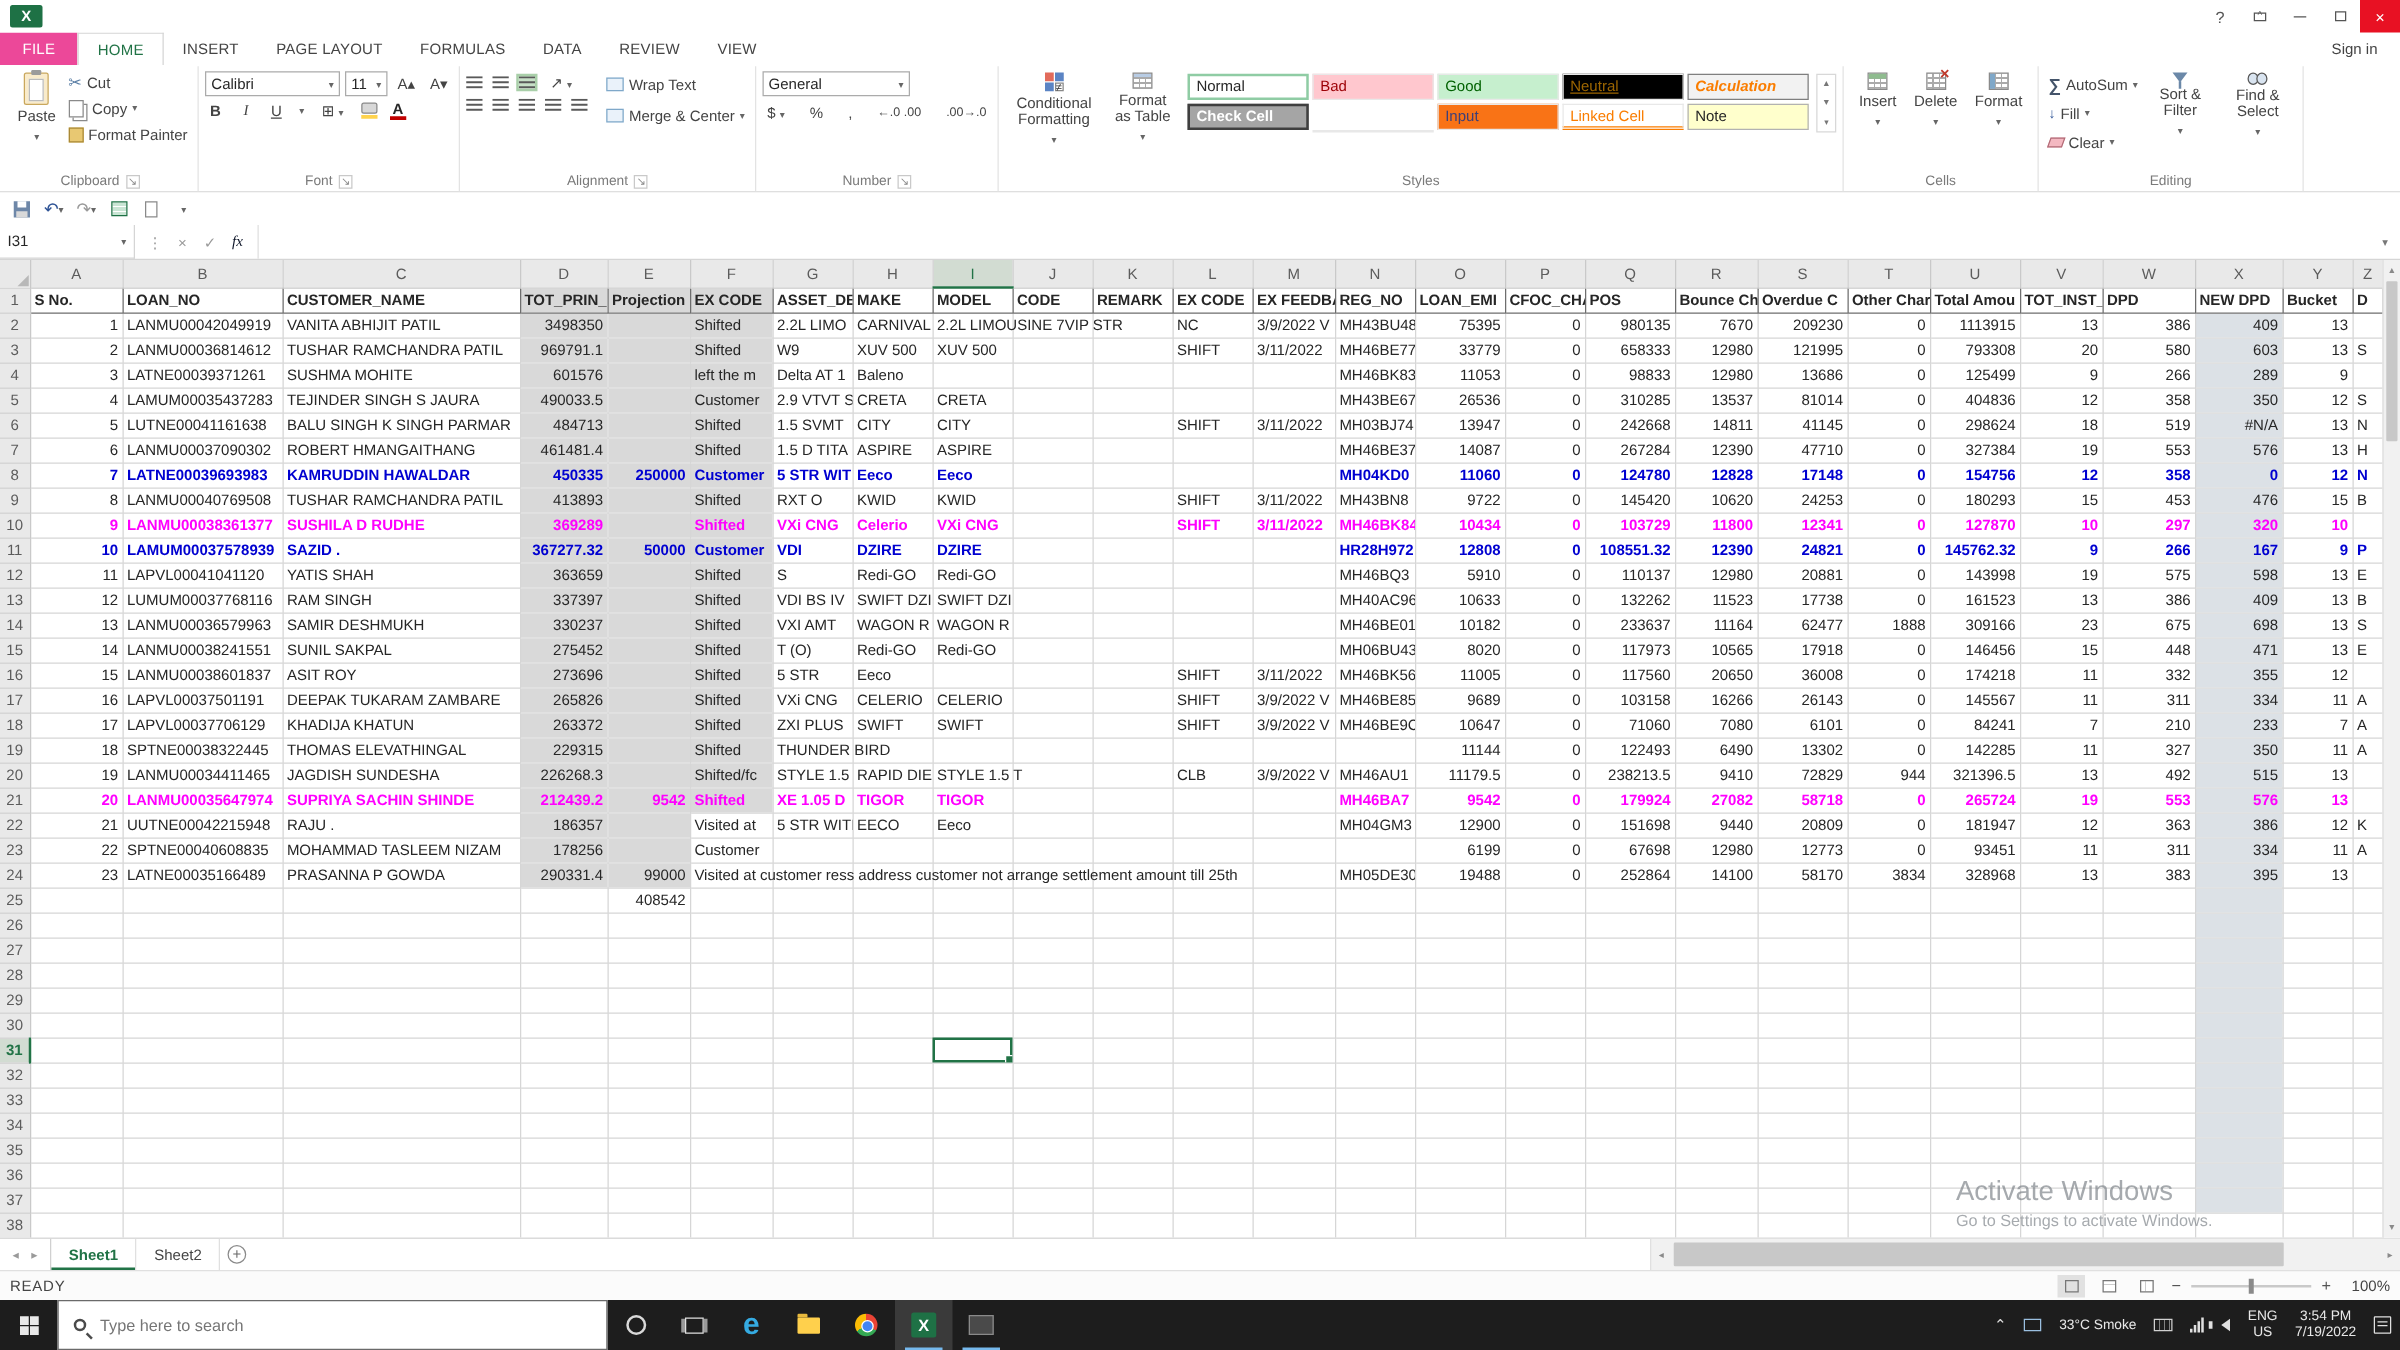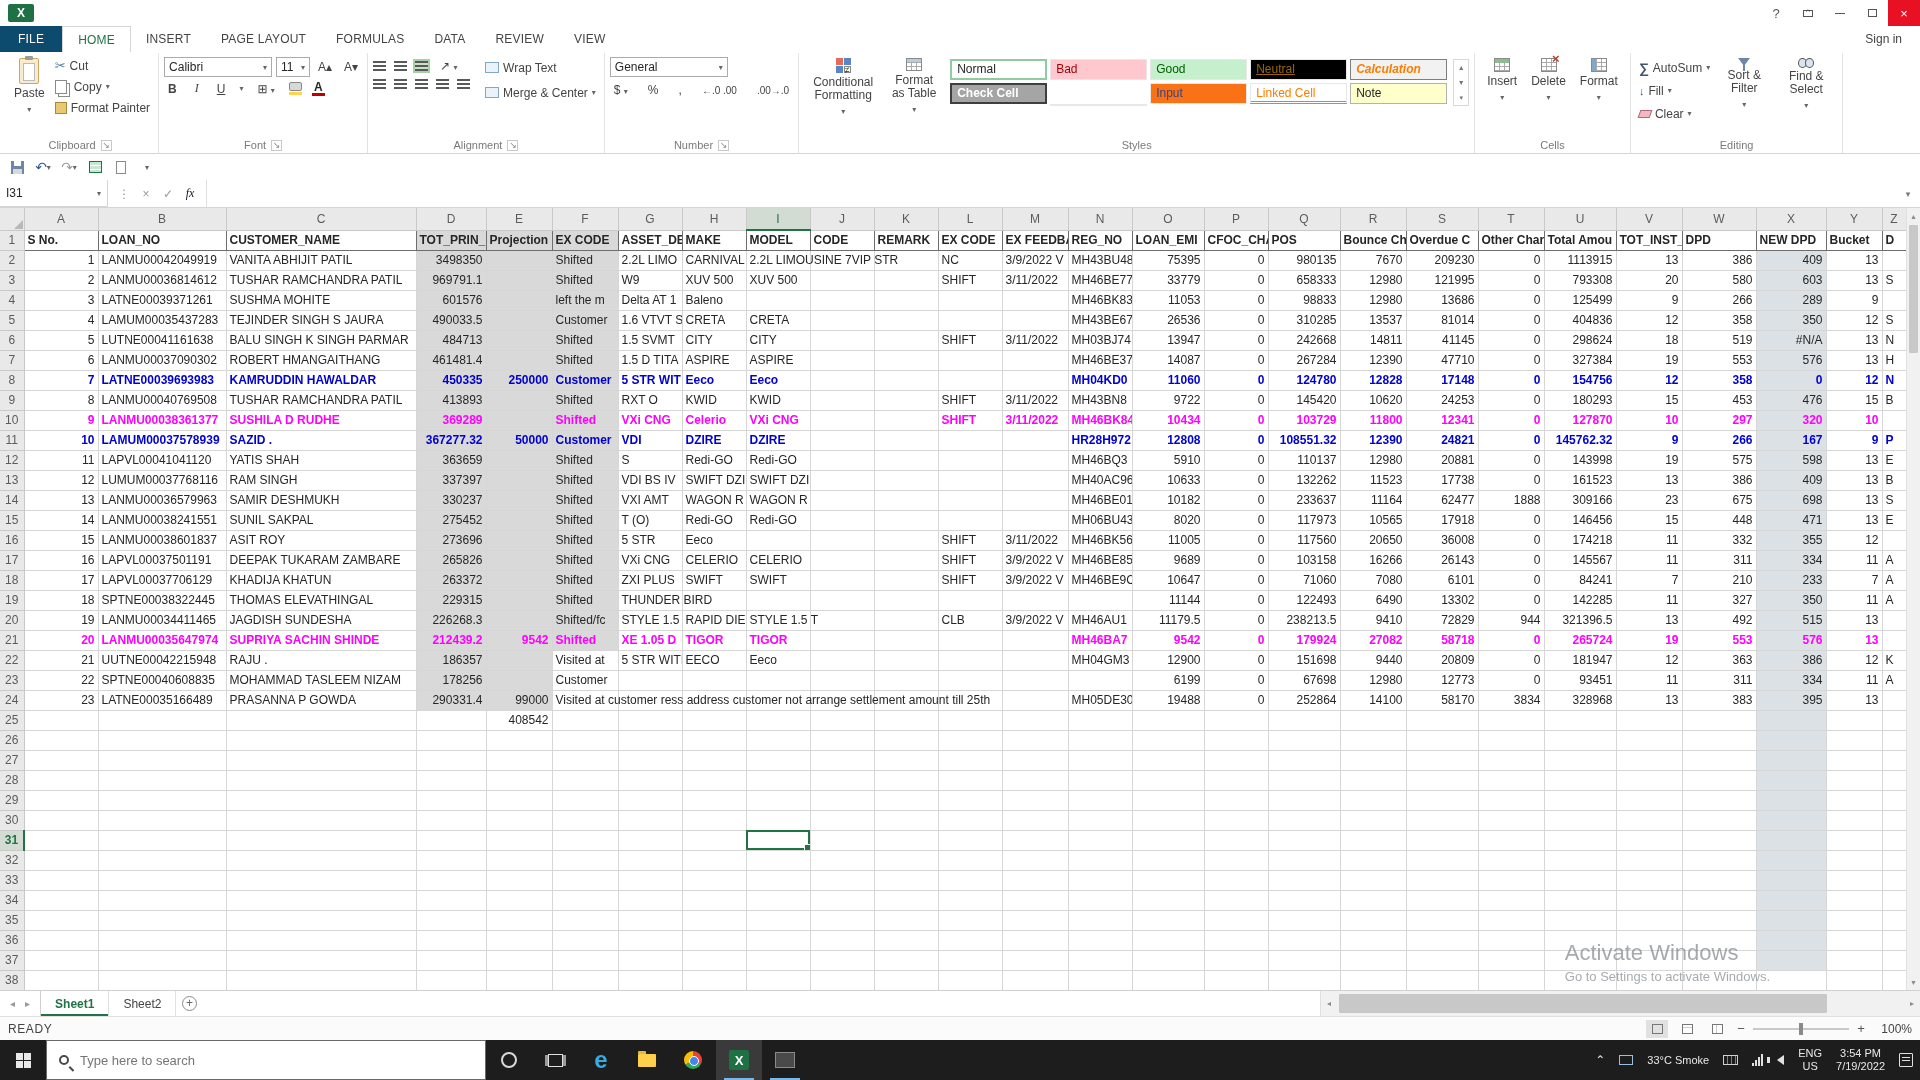--- a/index.html
+++ b/index.html
@@ -20,21 +20,21 @@
   .winbtn { width:32px; height:100%; display:flex; align-items:center; justify-content:center; color:#555; font-size:13px; }
   .winbtn.close { background:#E81123; color:#fff; }
   .restore-glyph { width:9px; height:8px; border:1px solid #555; position:relative; }
   .min-glyph { width:10px; height:1px; background:#555; }
   .ribbonopt-glyph { width:10px; height:7px; border:1px solid #555; position:relative; }
   .ribbonopt-glyph::after { content:"^"; position:absolute; top:-4px; left:2px; font-size:8px; color:#555; }
 
   
   .menubar { height:26px; display:flex; align-items:stretch; background:#fff; flex:0 0 auto; }
   .mtab { padding:0 15px; display:flex; align-items:center; font-size:12px; color:#444; letter-spacing:.2px; }
-  .mtab.file { background:#0c4a6e; color:#fff; padding:0 18px; }
+  .mtab.file { background:#ec4899; color:#fff; padding:0 18px; }
   .mtab.active { color:#217346; border:1px solid #D5D5D5; border-bottom:none; background:#fff; }
   .signin { margin-left:auto; padding-right:18px; display:flex; align-items:center; color:#444; }
 
   
   .ribbon { height:102px; background:#fff; border-bottom:1px solid #D5D5D5; display:flex; padding:1px 2px 0 2px; flex:0 0 auto; }
   .rgroup { display:flex; flex-direction:column; border-right:1px solid #E3E3E3; padding:2px 5px 0 5px; }
   .rgroup-body { flex:1; display:flex; align-items:flex-start; }
   .rgroup-label { height:16px; display:flex; align-items:center; justify-content:center; gap:5px; color:#7A7A7A; font-size:11px; }
   .launcher { font-size:9px; color:#8A8A8A; border:1px solid #C9C9C9; width:11px; height:11px; line-height:9px; text-align:center; }
   .rbtn-big { display:flex; flex-direction:column; align-items:center; justify-content:flex-start; padding:3px 7px; color:#444; gap:3px; text-align:center; line-height:13px; }
@@ -683,21 +683,21 @@
             <td class=""></td>
           </tr>
           <tr>
             <td class="rowhead">5</td>
             <td class="num"><span>4</span></td>
             <td class=""><span>LAMUM00035437283</span></td>
             <td class=""><span>TEJINDER SINGH S JAURA</span></td>
             <td class="num grey"><span>490033.5</span></td>
             <td class="num grey"></td>
             <td class="grey"><span>Customer</span></td>
-            <td class=""><span>1.6 VTVT S</span></td>
+            <td class=""><span>2.9 VTVT S</span></td>
             <td class=""><span>CRETA</span></td>
             <td class=""><span>CRETA</span></td>
             <td class=""></td>
             <td class=""></td>
             <td class=""></td>
             <td class=""></td>
             <td class=""><span>MH43BE67</span></td>
             <td class="num"><span>26536</span></td>
             <td class="num"><span>0</span></td>
             <td class="num"><span>310285</span></td>

